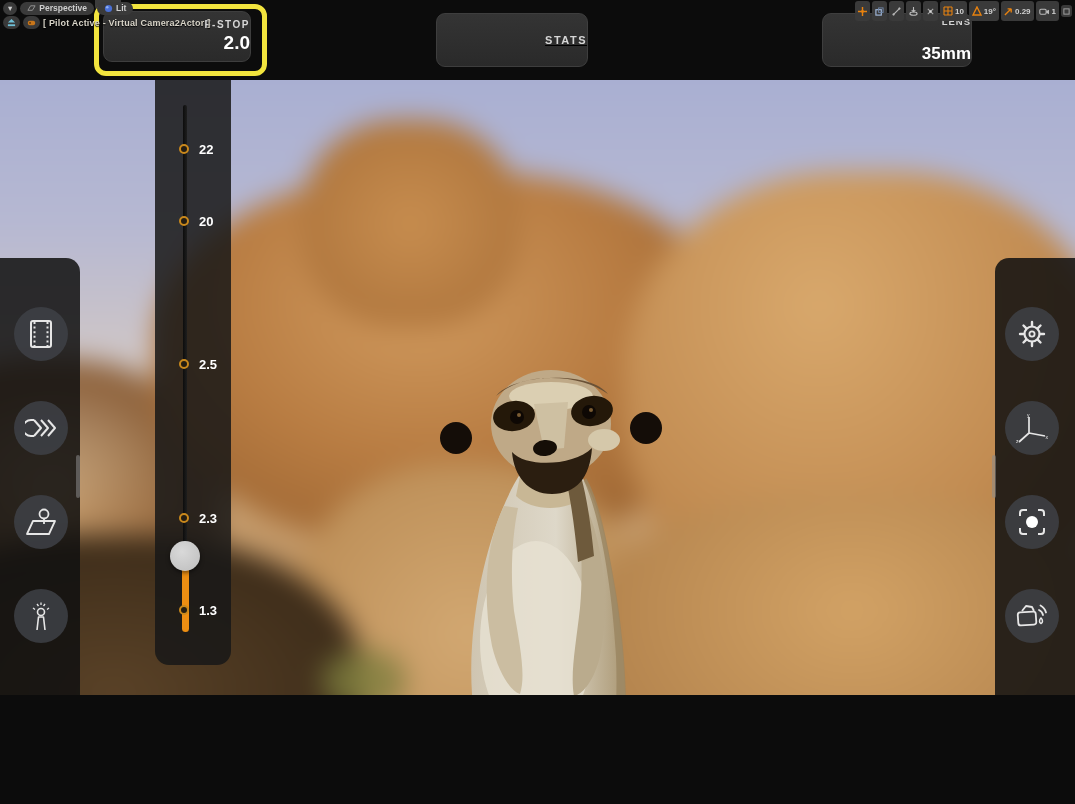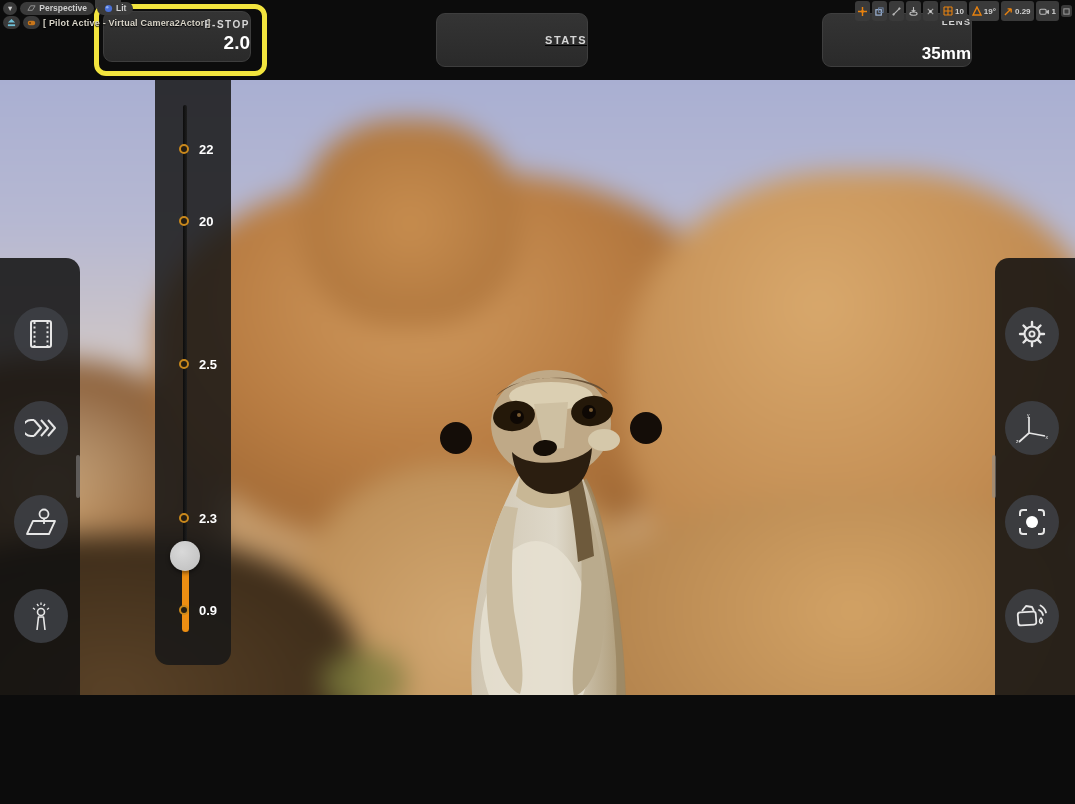--- a/index.html
+++ b/index.html
@@ -262,21 +262,21 @@
       <div class="tick" style="top: 285px;">
         <span class="tick-dot"></span>
         <span class="tick-label">2.5</span>
       </div>
       <div class="tick" style="top: 439px;">
         <span class="tick-dot"></span>
         <span class="tick-label">2.3</span>
       </div>
       <div class="tick" style="top: 531px;">
         <span class="tick-dot"></span>
-        <span class="tick-label">0.9</span>
+        <span class="tick-label">1.3</span>
       </div>
       <div id="slider-handle" style="top: 461px;"></div>
   </div>
 
   <div id="left-panel" class="side-panel">
     <div class="round-btn" style="left:14px;top:49px;">
       <svg width="26" height="30" viewBox="0 0 26 30">
         <rect x="3" y="2" width="20" height="26" rx="2" fill="none" stroke="#e6e6e6" stroke-width="2"></rect>
         <path d="M6.5 3 V27" stroke="#e6e6e6" stroke-width="2" stroke-dasharray="2 2.6"></path>
         <path d="M19.5 3 V27" stroke="#e6e6e6" stroke-width="2" stroke-dasharray="2 2.6"></path>

